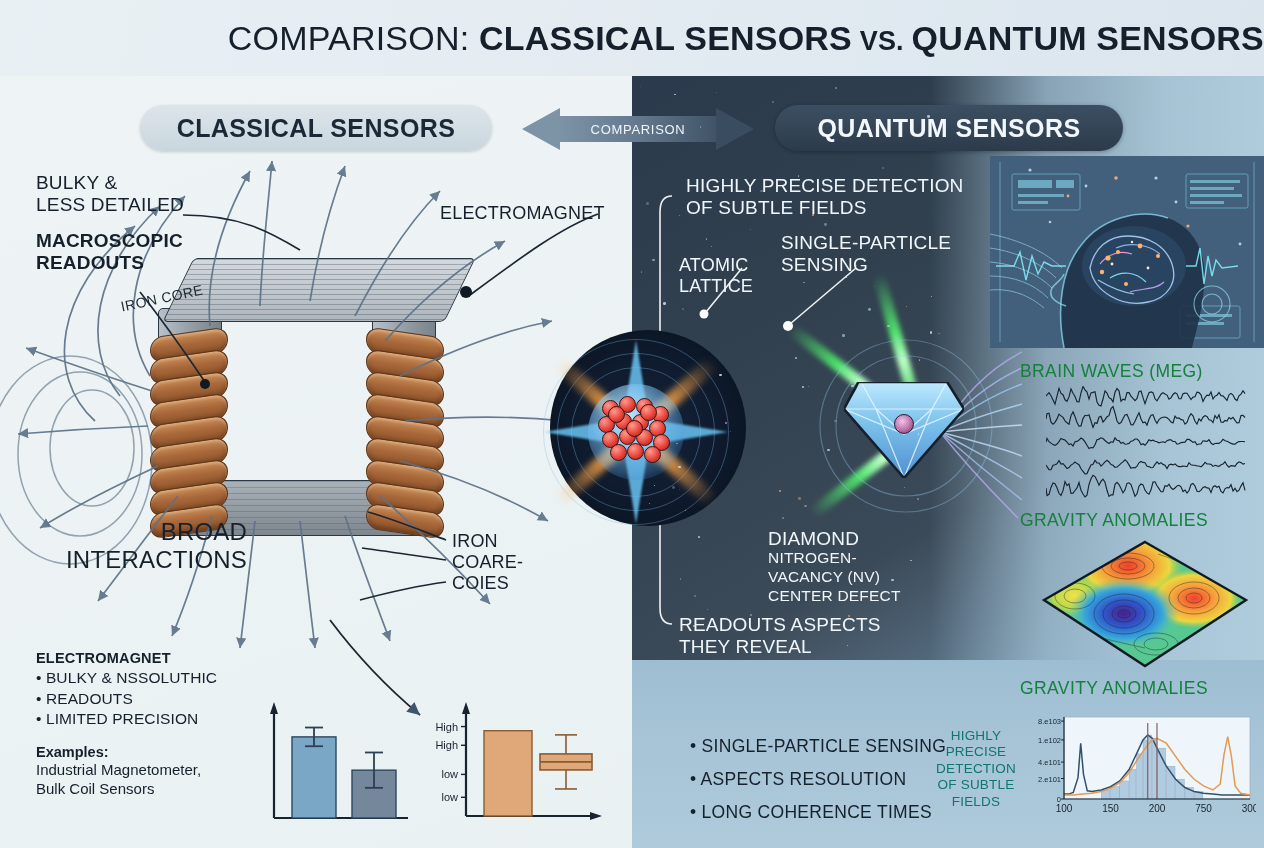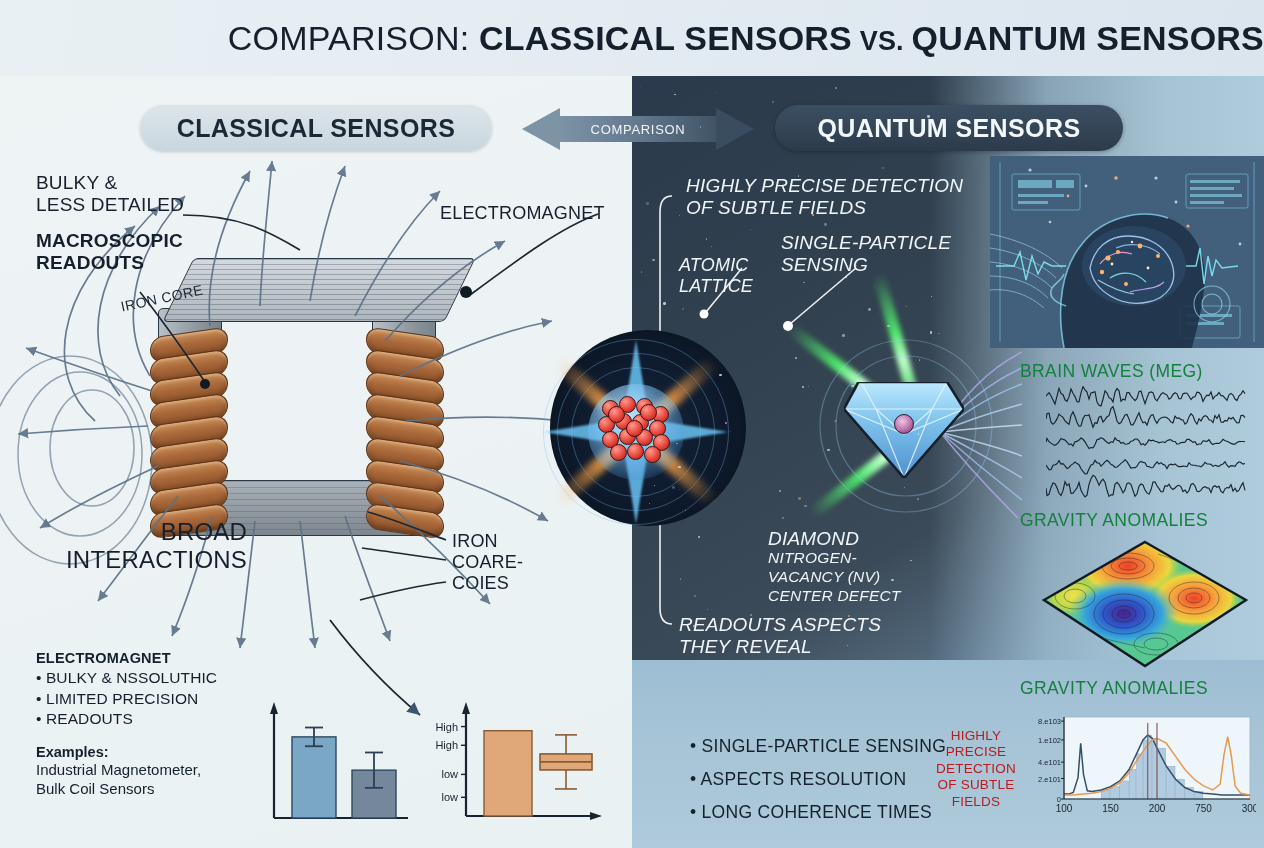--- a/index.html
+++ b/index.html
@@ -78,21 +78,21 @@
   }
   .arrow-label {
     position: absolute; left: 36px; top: 8px; width: 160px; height: 26px;
     display: flex; align-items: center; justify-content: center;
     font-size: 13px; letter-spacing: .7px; color: #f0f5f9; font-weight: 400;
   }
 
   
   .anno { position: absolute; line-height: 1.18; white-space: pre-line; }
   .anno-dark { color: #16202c; }
-  .anno-light { color: #f0f6fa; font-style: italic; }
+  .anno-light { color: #f0f6fa; }
 
   .lbl-bulky      { left: 36px;  top: 172px; font-size: 19px; letter-spacing:.2px; }
   .lbl-macro      { left: 36px;  top: 230px; font-size: 19px; letter-spacing:.2px;font-weight:bold; }
   .lbl-broad      { left: 66px;  top: 518px; font-size: 24px; letter-spacing:.2px;text-align:right; }
   .lbl-electromag { left: 440px; top: 203px; font-size: 18px; letter-spacing:.2px; }
   .lbl-ironcoils  { left: 452px; top: 531px; font-size: 18px; letter-spacing:.2px; }
 
   .lbl-hpd     { left: 686px; top: 175px; font-size: 19px; letter-spacing:.2px; }
   .lbl-sps     { left: 781px; top: 232px; font-size: 19px; letter-spacing:.2px; }
   .lbl-atomic  { left: 679px; top: 255px; font-size: 18px; letter-spacing:.2px; }
@@ -106,21 +106,21 @@
   .left-list .bul { font-size: 15.5px; letter-spacing:.1px; line-height: 1.33; }
   .left-list .ex-ttl { font-size: 14.5px; font-weight: 700; margin-top: 14px; }
   .left-list .ex-txt { font-size: 15px; line-height: 1.3; }
 
   
   .right-list { position: absolute; left: 690px; top: 693px; color: #15212d; margin-top: 43px; }
   .right-list .bul { font-size: 17.5px; letter-spacing:.3px; margin-bottom: 12px; }
 
   .hpd-small {
     position: absolute; left: 930px; top: 728px; width: 92px;
-    text-align: center; font-size: 13.5px; line-height: 1.22; color: #b91c1c;
+    text-align: center; font-size: 13.5px; line-height: 1.22; color: #0f766e;
     letter-spacing:.2px; white-space: pre-line;
   }
 
   
   .rp-head {
     position: absolute; color: #15803d; font-size: 17.5px; letter-spacing: .4px;
     text-align: left; width: 244px; left: 1020px;
   }
   .rp-brainwaves { top: 361px; }
   .rp-gravity1   { top: 510px; }
@@ -375,22 +375,22 @@
   <div class="anno anno-dark lbl-broad">BROAD
 INTERACTIONS</div>
   <div class="anno anno-dark lbl-electromag">ELECTROMAGNET</div>
   <div class="anno anno-dark lbl-ironcoils">IRON
 COARE-
 COIES</div>
 
   <div class="left-list">
     <div class="ttl">ELECTROMAGNET</div>
     <div class="bul">• BULKY &amp; NSSOLUTHIC</div>
+    <div class="bul">• READOUTS</div>
     <div class="bul">• LIMITED PRECISION</div>
-    <div class="bul">• READOUTS</div>
     <div class="ex-ttl">Examples:</div>
     <div class="ex-txt anno" style="position:relative;left:0;top:0;">Industrial Magnetometer,
 Bulk Coil Sensors</div>
   </div>
 
   <svg class="chart-a" viewBox="0 0 160 140">
     <g stroke="#17242f" stroke-width="2.2" fill="none">
       <path d="M16,128 L16,18"></path>
         <path d="M12,24 L16,12 L20,24 Z" fill="#17242f" stroke="none"></path>
       <path d="M16,128 L150,128"></path>

